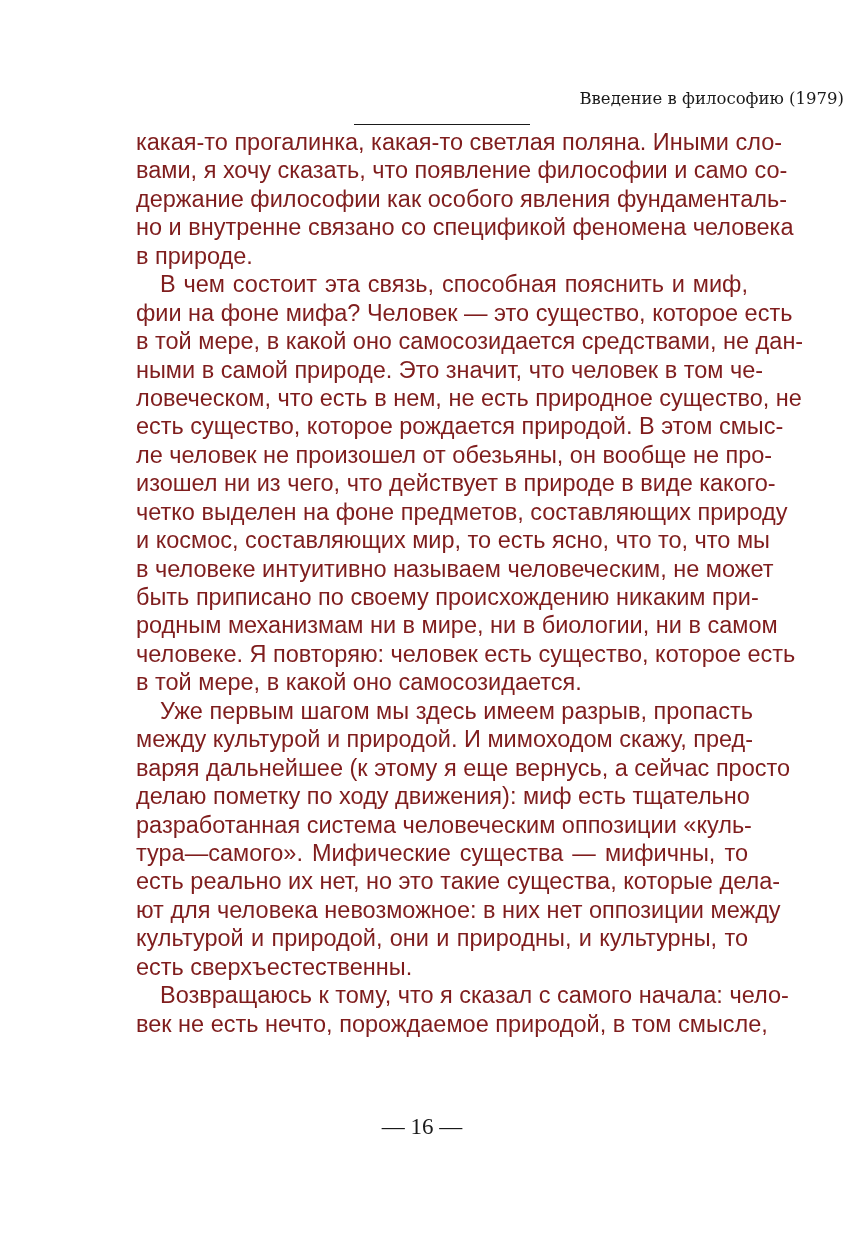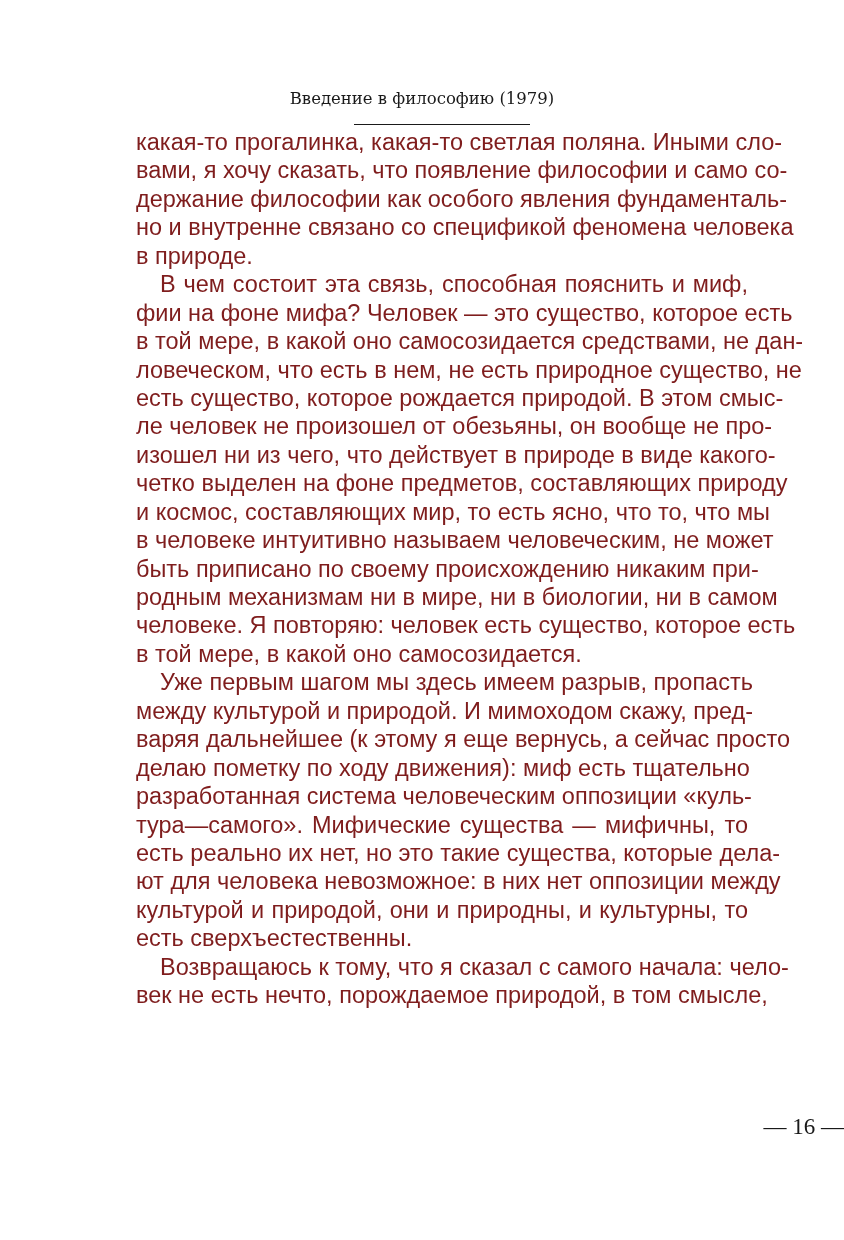--- a/index.html
+++ b/index.html
@@ -1,53 +1,54 @@
 <!DOCTYPE html>
 <html><head>
   <meta charset="utf-8">
   <style>
     html, body { margin: 0; padding: 0; background: #ffffff; }
     body { width: 844px; height: 1240px; position: relative; overflow: hidden; }
     .page { position: absolute; left: 0; top: 0; width: 844px; height: 1240px; background: #fff; color: #1a1a1a; }
     .running-head {
       position: absolute; left: 0; width: 844px; top: 89px;
-      text-align: center; font-family: "DejaVu Serif", serif; font-size: 16.5px; color: #1a1a1a;
+      text-align: right; font-family: "DejaVu Serif", serif; font-size: 16.5px; color: #1a1a1a;
     }
     .head-rule {
       position: absolute; left: 354px; width: 176px; top: 124px; height: 0;
       border-top: 1.5px solid #1a1a1a;
     }
     .body-text {
       position: absolute; left: 136px; top: 128px; width: 612px;
       font-family: Liberation Sans, sans-serif; font-size: 23.5px; line-height: 28.45px; color: #7f1d1d;
     }
     .line { display: block; white-space: nowrap; text-align: justify; text-align-last: justify; height: 28.45px; overflow: visible; }
     .line.last { text-align-last: left; }
     .line.indent { text-indent: 24px; }
     .page-number {
       position: absolute; left: 0; width: 844px; top: 1114px;
-      text-align: right; font-family: "Liberation Serif", serif; font-size: 23px; color: #1a1a1a;
+      text-align: center; font-family: "Liberation Serif", serif; font-size: 23px; color: #1a1a1a;
     }
   </style>
 </head>
 <body>
 
 <div class="page">
   <div class="running-head">Введение в философию (1979)</div>
   <div class="head-rule"></div>
 
   <div class="body-text" id="body-text">
       <span class="line">какая-то прогалинка, какая-то светлая поляна. Иными сло-</span>
       <span class="line">вами, я хочу сказать, что появление философии и само со-</span>
       <span class="line">держание философии как особого явления фундаменталь-</span>
       <span class="line">но и внутренне связано со спецификой феномена человека</span>
       <span class="line last">в природе.</span>
       <span class="line indent">В чем состоит эта связь, способная пояснить и миф,</span>
       <span class="line">фии на фоне мифа? Человек — это существо, которое есть</span>
       <span class="line">в той мере, в какой оно самосозидается средствами, не дан-</span>
+      <span class="line">ными в самой природе. Это значит, что человек в том че-</span>
       <span class="line">ловеческом, что есть в нем, не есть природное существо, не</span>
       <span class="line">есть существо, которое рождается природой. В этом смыс-</span>
       <span class="line">ле человек не произошел от обезьяны, он вообще не про-</span>
       <span class="line">изошел ни из чего, что действует в природе в виде какого-</span>
       <span class="line">четко выделен на фоне предметов, составляющих природу</span>
       <span class="line">и космос, составляющих мир, то есть ясно, что то, что мы</span>
       <span class="line">в человеке интуитивно называем человеческим, не может</span>
       <span class="line">быть приписано по своему происхождению никаким при-</span>
       <span class="line">родным механизмам ни в мире, ни в биологии, ни в самом</span>
       <span class="line">человеке. Я повторяю: человек есть существо, которое есть</span>

